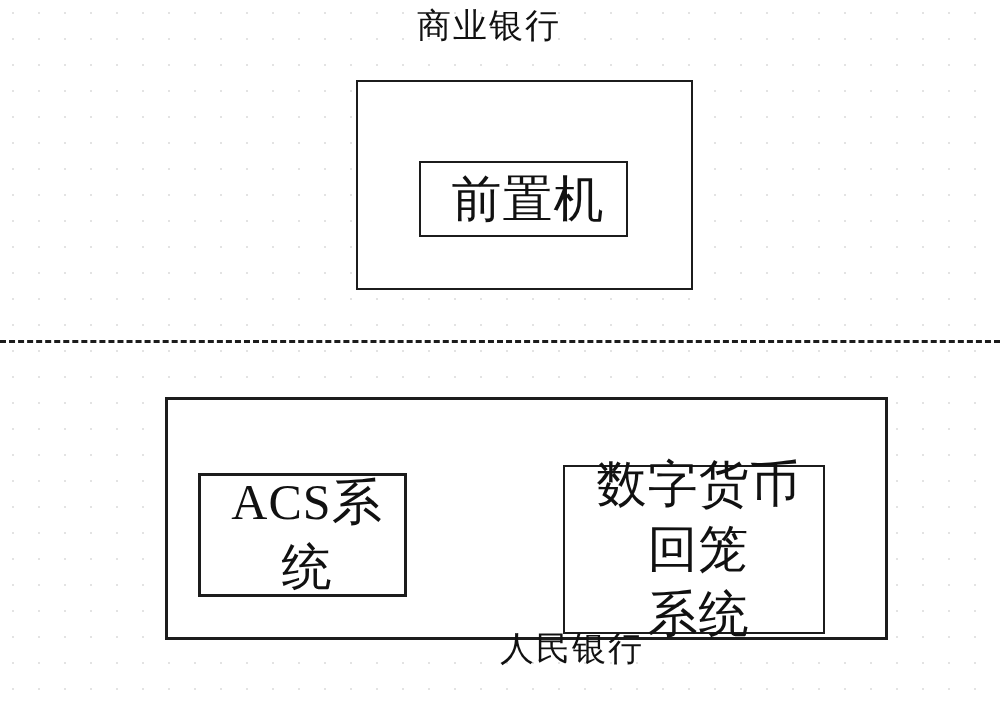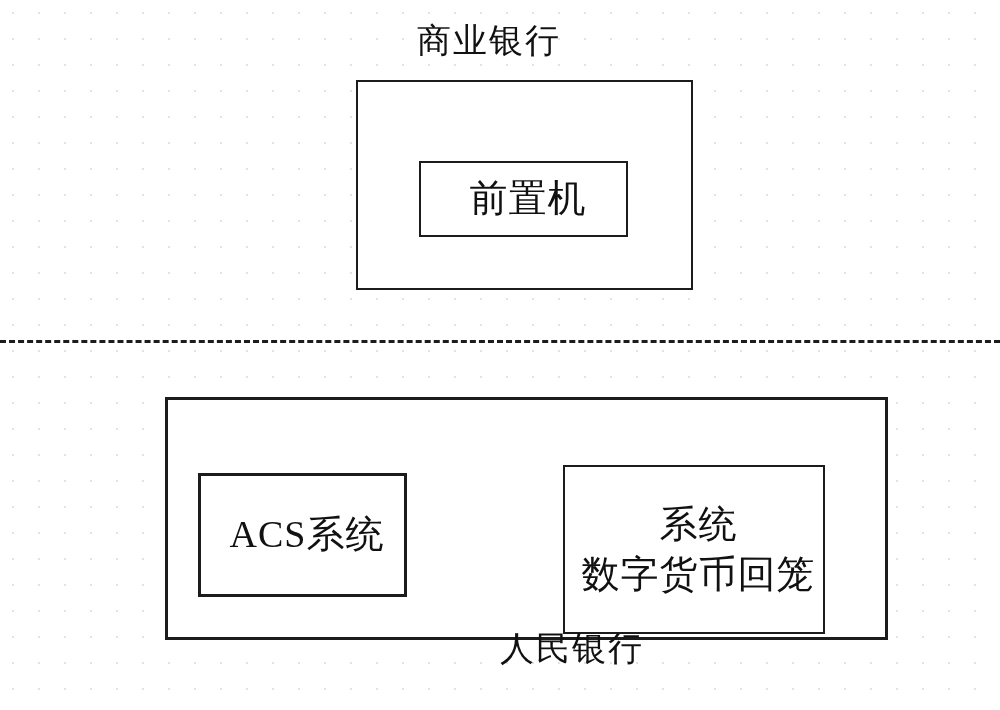--- a/index.html
+++ b/index.html
@@ -19,21 +19,21 @@
     color: #111111;
     overflow: hidden;
   }
   .diagram-label {
     position: absolute;
     font-size: 34px;
     letter-spacing: 2px;
     white-space: nowrap;
     color: #111111;
   }
-  .label-top  { left: 417px; top: 18px; }
+  .label-top  { left: 417px; top: 3px; }
   .label-bottom { left: 500px; top: 626px; }
 
   .rect {
     position: absolute;
     box-sizing: border-box;
     background: #ffffff;
   }
   .outer-top {
     left: 356px; top: 80px;
     width: 337px; height: 210px;
@@ -65,21 +65,21 @@
     width: 262px; height: 169px;
     border: 2px solid #1c1c1c;
   }
   .box-text {
     position: absolute;
     inset: 0;
     display: flex;
     flex-direction: column;
     align-items: center;
     justify-content: center;
-    font-size: 38px;
+    font-size: 50px;
     line-height: 1.3;
     text-align: center;
     letter-spacing: 1px;
     margin-left: 9px;
   }
 </style>
 </head>
 <body>
 
 <div class="canvas">
@@ -93,21 +93,21 @@
   </div>
 
   <div class="dashed-line"></div>
 
   <div class="rect outer-bottom">
     <div class="rect box-acs">
       <div class="box-text">ACS系统</div>
     </div>
     <div class="rect box-recall">
       <div class="box-text">
+        <span>数字货币回笼</span>
         <span>系统</span>
-        <span>数字货币回笼</span>
       </div>
     </div>
   </div>
 
   <div class="diagram-label label-bottom">人民银行</div>
 
 </div>
 
 </body></html>

